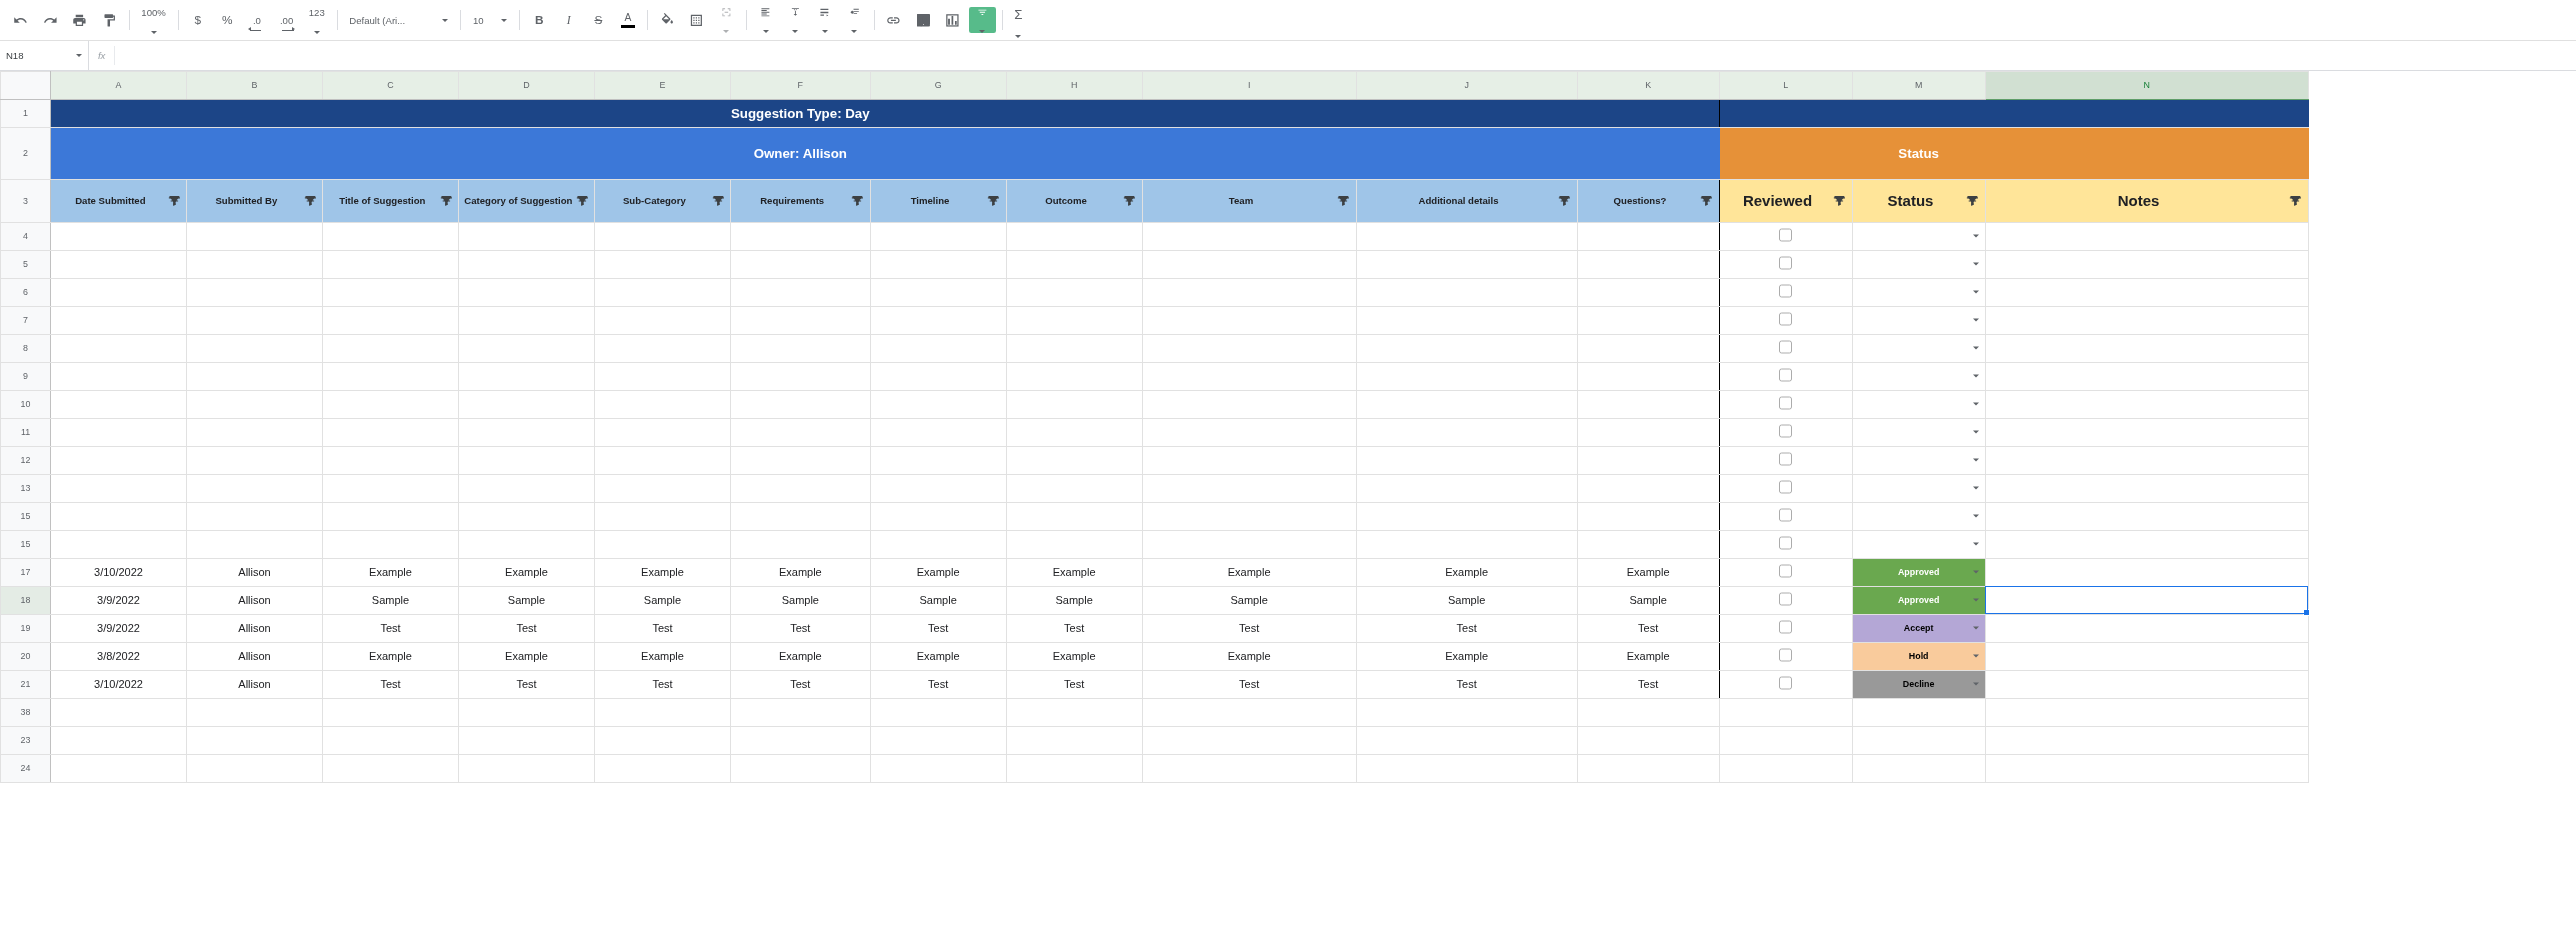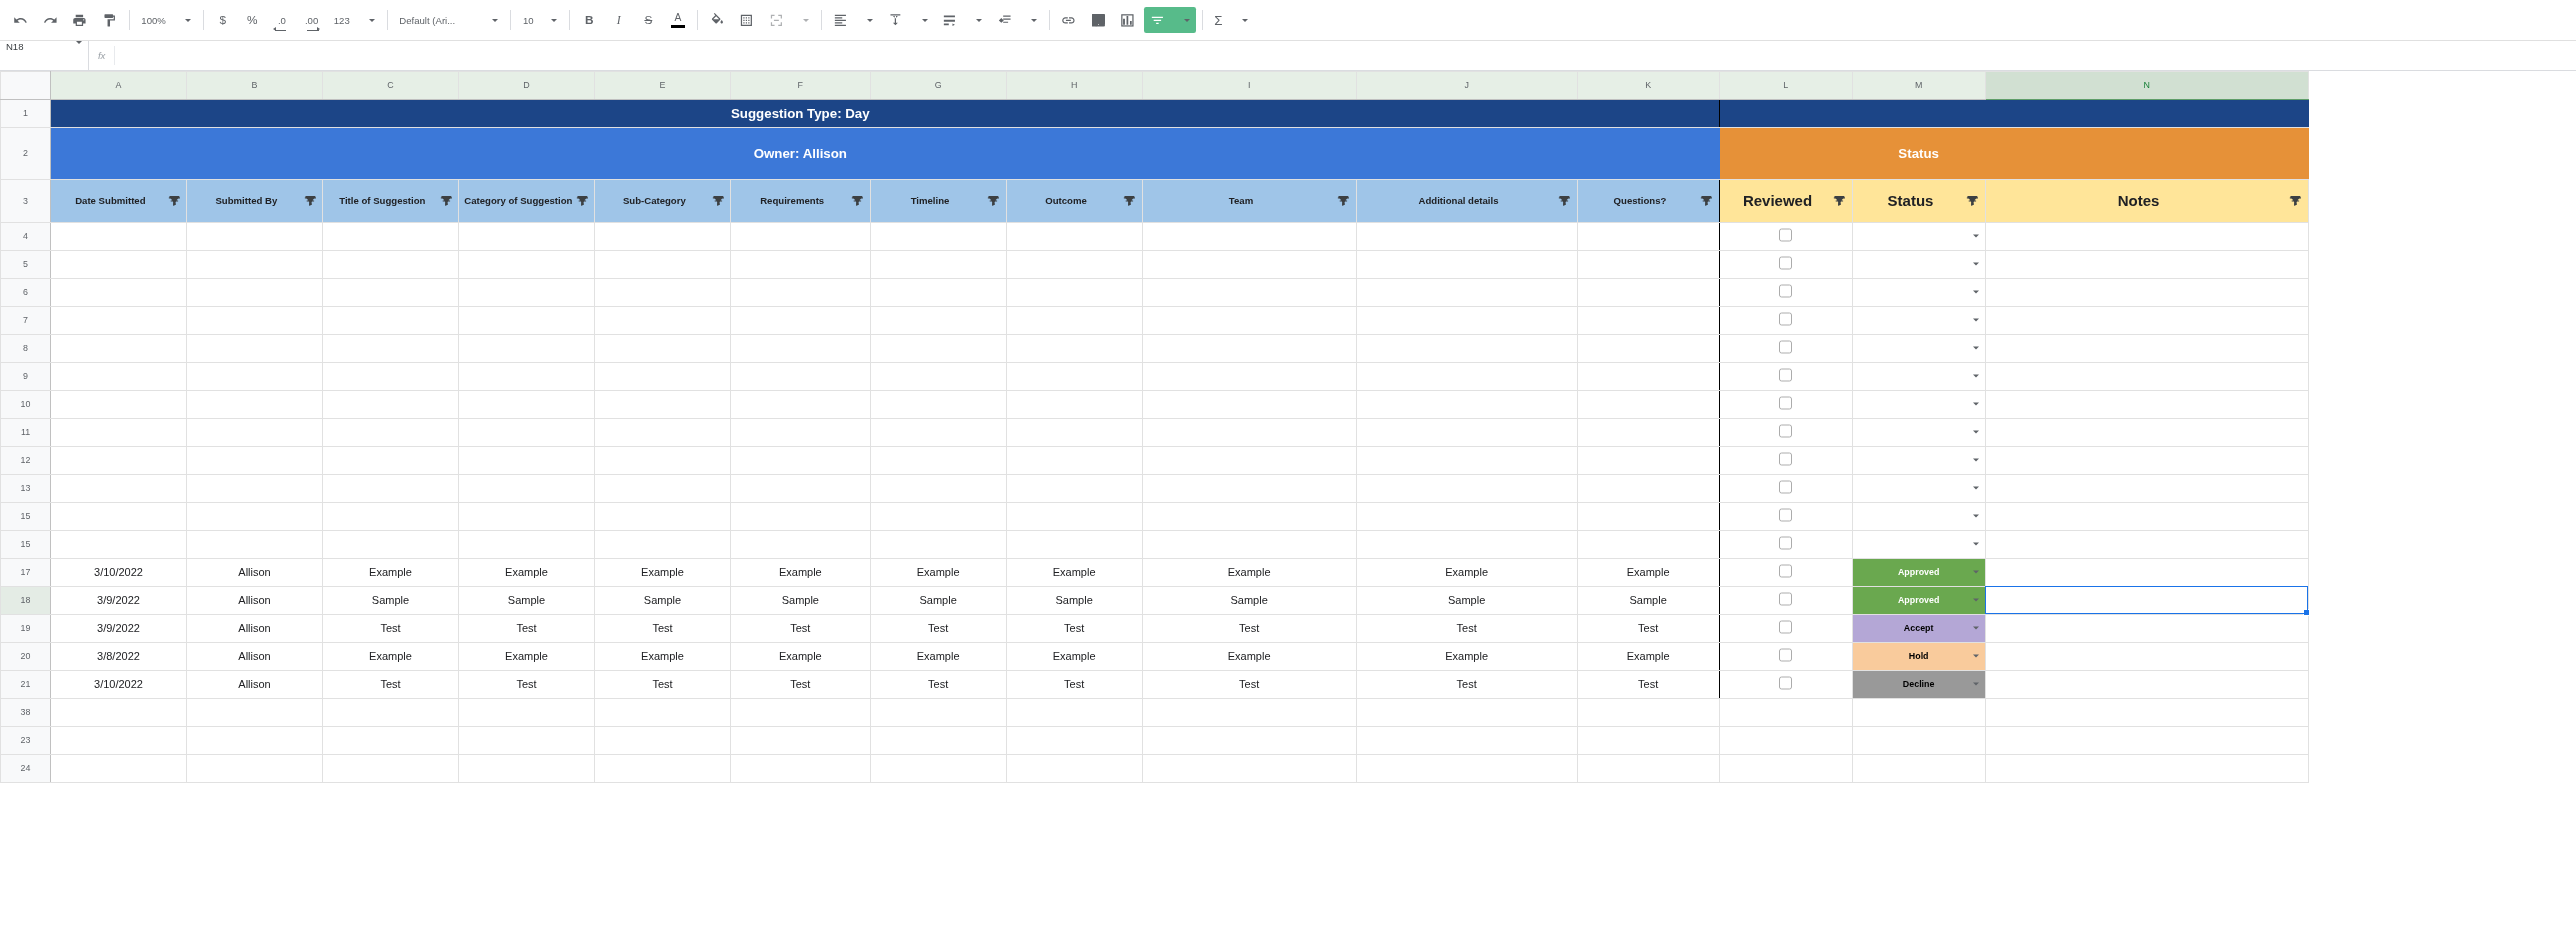--- a/index.html
+++ b/index.html
@@ -2,31 +2,31 @@
 <html style="font-size:11.8px"><head>
   <meta charset="utf-8">
   <style>
     * { box-sizing: border-box; margin: 0; padding: 0; }
     body { font-family: Arial, sans-serif; font-size: 9.6px; background: #fff; color: #202124; width: 2576px; height: 948px; overflow: hidden; }
 
     
     .toolbar { height: 41px; display: flex; align-items: center; padding: 0 7.4px; border-bottom: 0.7px solid #e0e0e0; gap: 3px; }
     .tb-btn { width: 26.6px; height: 26.6px; display: flex; align-items: center; justify-content: center; border-radius: 3px; cursor: pointer; color: #5f6368; }
     .tb-sep { width: 0.7px; height: 20.7px; background: #dadce0; margin: 0 3px; }
-    .tb-zoom { display: flex; align-items: center; gap: 19px; padding: 0 5.9px; height: 26.6px; cursor: pointer; color: #5f6368; }
+    .tb-zoom { display: flex; align-items: center; gap: 13px; padding: 0 5.9px; height: 26.6px; cursor: pointer; color: #5f6368; flex-direction: column; }
     .tb-font { display: flex; align-items: center; gap: 4.4px; padding: 0 5.9px; height: 26.6px; cursor: pointer; color: #5f6368; min-width: 111px; }
     .tb-fontsize { display: flex; align-items: center; gap: 17.7px; padding: 0 5.9px; height: 26.6px; cursor: pointer; color: #5f6368; }
     .tri { width: 0; height: 0; border-left: 3px solid transparent; border-right: 3px solid transparent; border-top: 3px solid #5f6368; }
     .filter-active { background: #57BB8A; color: white; border-radius: 2.2px; }
     .text-color-btn { display:flex; flex-direction:column; align-items:center; justify-content:center; }
     .color-underline { width:13.3px; height:3px; background:#000; margin-top:1.5px; }
 
     
     .formula-row { height: 29.5px; display: flex; align-items: center; border-bottom: 0.7px solid #dadce0; }
-    .name-box { width: 89px; border-right: 0.7px solid #dadce0; padding: 0 5.9px; height: 100%; display: flex; align-items: flex-start; justify-content: space-between; font-size: 9.6px; color: #3c4043; }
+    .name-box { width: 89px; border-right: 0.7px solid #dadce0; padding: 0 5.9px; height: 100%; display: flex; align-items: center; justify-content: space-between; font-size: 9.6px; color: #3c4043; }
     .fx-label { padding: 0 8.9px; font-style: italic; color: #9aa0a6; }
     .fx-sep { width:0.7px; height:19px; background:#e8eaed; }
     .formula-input { flex: 1; border: none; outline: none; padding: 0 7.4px; height: 100%; font-size: 10.3px; }
 
     
     .sheet { display: table; border-collapse: collapse; table-layout: fixed; }
     .sheet-row { display: table-row; }
     .sheet-cell, .col-head, .row-head, .corner { display: table-cell; border: 0.7px solid #e1e1e1; vertical-align: middle; height: 28px; text-align: center; font-size: 8.9px; }
     .corner { width: 50px; background: #f8f9fa; border-right:0.7px solid #c0c0c0; border-bottom:0.7px solid #c0c0c0; }
     .col-head { background: #e6efe6; color: #5f6368; font-size: 8.9px; height: 20.7px; border-bottom:0.7px solid #c0c0c0; }

